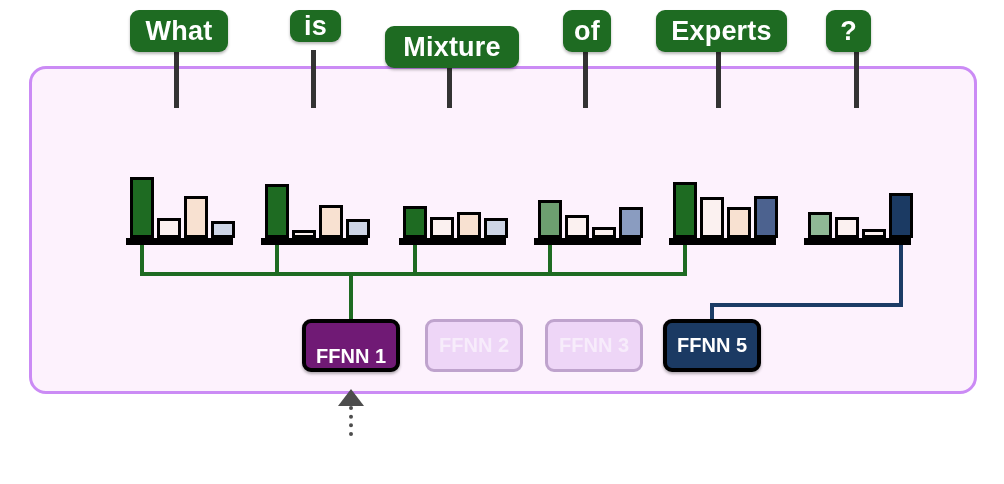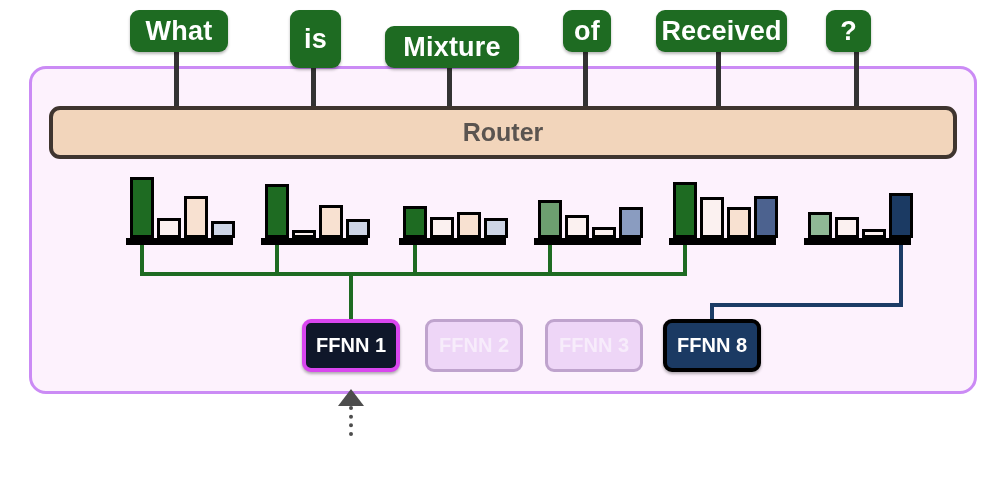--- a/index.html
+++ b/index.html
@@ -94,22 +94,23 @@
   .ffnn{
     position:absolute;
     width:98px;height:53px;
     border-radius:9px;
     box-sizing:border-box;
     display:flex;align-items:center;justify-content:center;
     font-weight:bold;font-size:20px;
     z-index:6;
   }
   .ffnn.active-green{
-    background:#0f172a;border:4px solid #d946ef;color:#ffffff;
+    background:#701a75;border:4px solid #000000;color:#ffffff;
     box-shadow:0 2px 3px rgba(0,0,0,.3);
+    align-items:flex-end;
   }
   .ffnn.active-navy{
     background:#1b3a63;border:4px solid #000000;color:#ffffff;
     box-shadow:0 2px 3px rgba(0,0,0,.3);
   }
   .ffnn.idle{
     background:#eed6f7;border:3px solid #bfa3cd;color:#f7ecfb;
   }
 
   
@@ -149,40 +150,37 @@
       <div class="token-stem" style="left: 447px; top: 50px; height: 58px;"></div>
       <div class="token-stem" style="left: 583px; top: 50px; height: 58px;"></div>
       <div class="token-stem" style="left: 716px; top: 50px; height: 58px;"></div>
       <div class="token-stem" style="left: 854px; top: 50px; height: 58px;"></div>
     </div>
 
   <div id="token-row">
       <div class="token" style="left: 130px; top: 10px; width: 98px; height: 42px;">
         <span>What</span>
       </div>
-      <div class="token" style="left: 290px; top: 10px; width: 51px; height: 58px;">
+      <div class="token" style="left: 290px; top: 10px; width: 51px; height: 32px;">
         <span>is</span>
       </div>
       <div class="token" style="left: 385px; top: 10px; width: 134px; height: 42px; margin-top: 16px;">
         <span>Mixture</span>
       </div>
       <div class="token" style="left: 563px; top: 10px; width: 48px; height: 42px;">
         <span>of</span>
       </div>
       <div class="token" style="left: 656px; top: 10px; width: 131px; height: 42px;">
-        <span>Received</span>
+        <span>Experts</span>
       </div>
       <div class="token" style="left: 826px; top: 10px; width: 45px; height: 42px;">
         <span>?</span>
       </div>
     </div>
 
-  <div class="router">
-    <span>Router</span>
-  </div>
 
   <div id="histogram-row">
       <div class="hist" style="left: 126px; top: 172px;">
         <div class="plot" style="height: 66px;">
           <div class="bar" title="FFNN 1" style="left: 4px; width: 24px; height: 61px; background: rgb(30, 107, 34);"></div>
           <div class="bar" title="FFNN 2" style="left: 31px; width: 24px; height: 20px; background: rgb(251, 241, 240);"></div>
           <div class="bar" title="FFNN 3" style="left: 58px; width: 24px; height: 42px; background: rgb(248, 225, 209);"></div>
           <div class="bar" title="FFNN 4" style="left: 85px; width: 24px; height: 17px; background: rgb(206, 213, 230);"></div>
         </div>
         <div class="base" style="top: 66px;"></div>
@@ -251,20 +249,20 @@
       <div class="ffnn active-green" style="left: 302px; top: 319px;">
         <span>FFNN 1</span>
       </div>
       <div class="ffnn idle" style="left: 425px; top: 319px;">
         <span>FFNN 2</span>
       </div>
       <div class="ffnn idle" style="left: 545px; top: 319px;">
         <span>FFNN 3</span>
       </div>
       <div class="ffnn active-navy" style="left: 663px; top: 319px;">
-        <span>FFNN 8</span>
+        <span>FFNN 5</span>
       </div>
     </div>
 
   <div class="arrowhead" style="left:338px;top:389px;"></div>
   <div class="dotted" style="left:349px;top:406px;height:30px;"></div>
 
 </div>
 
 </body></html>

